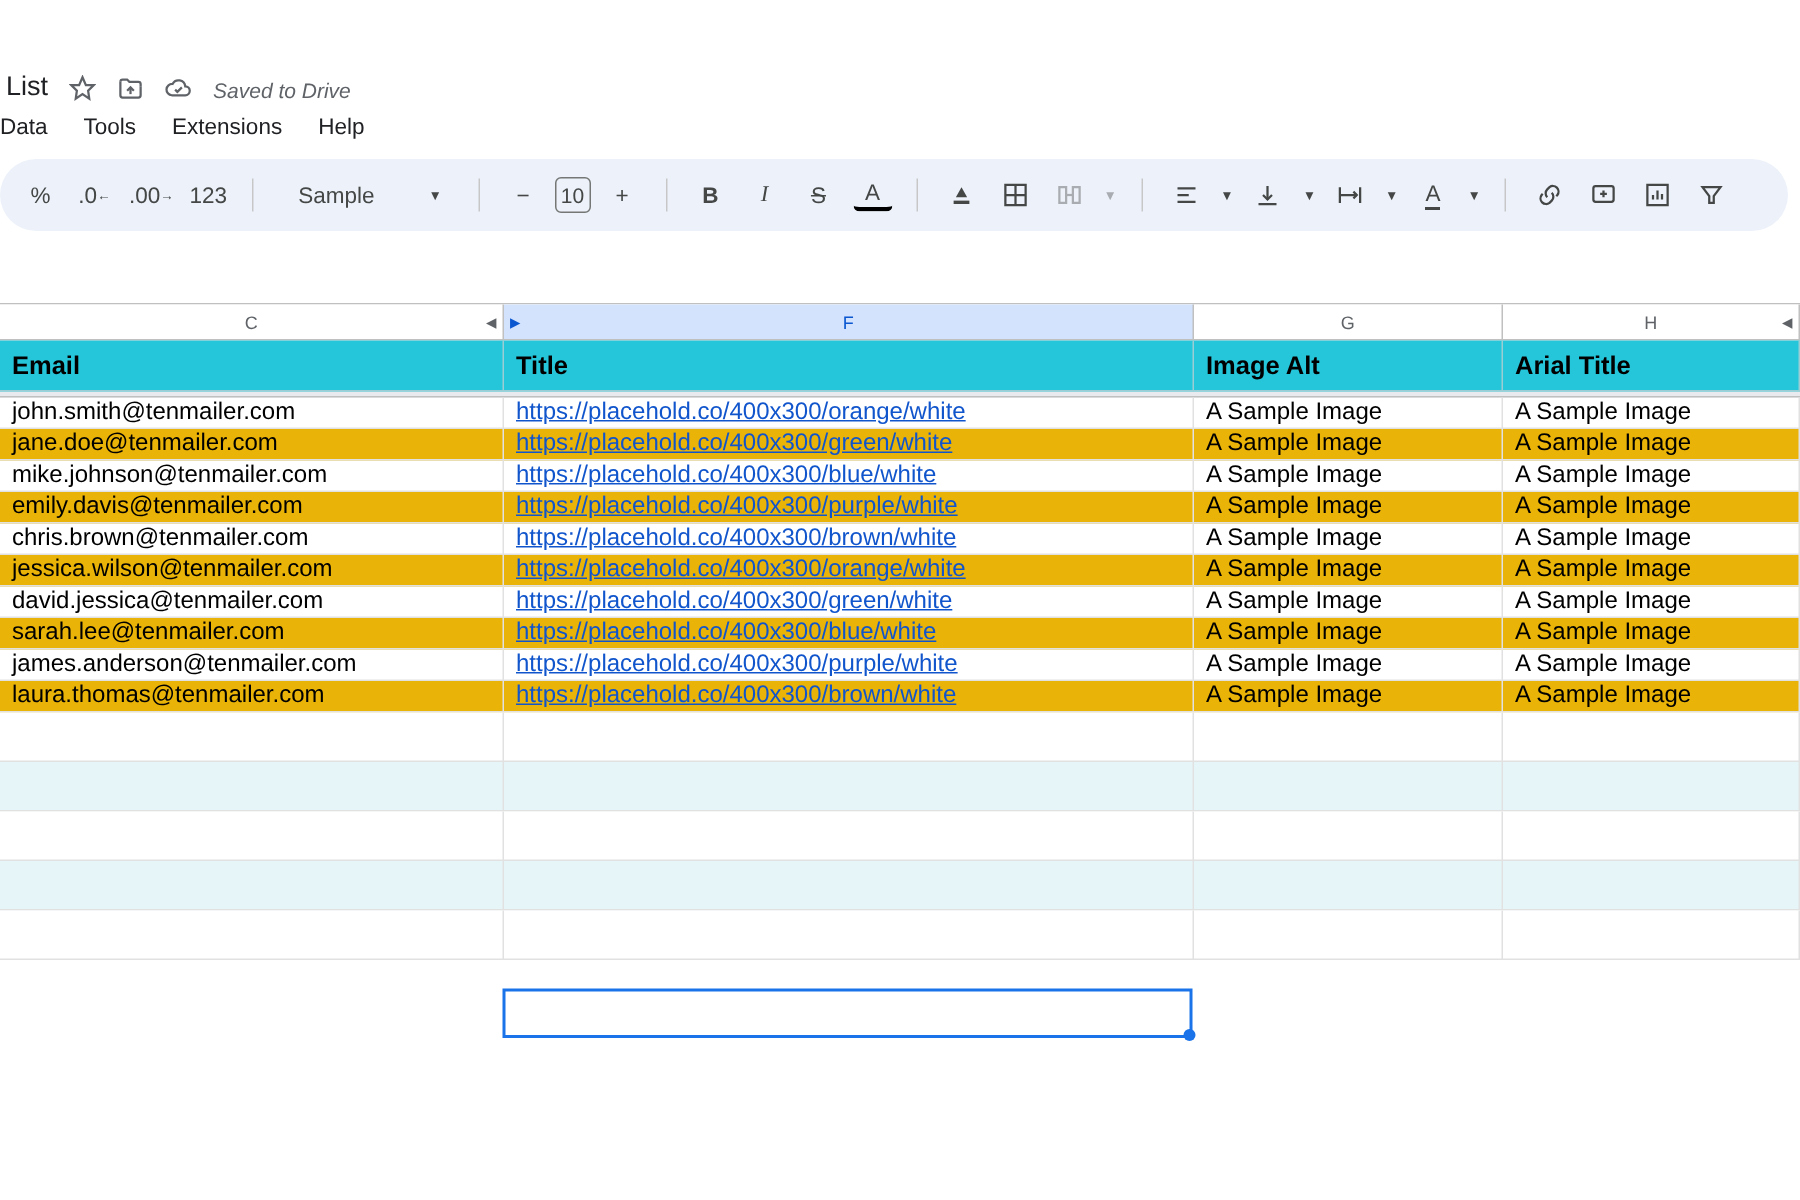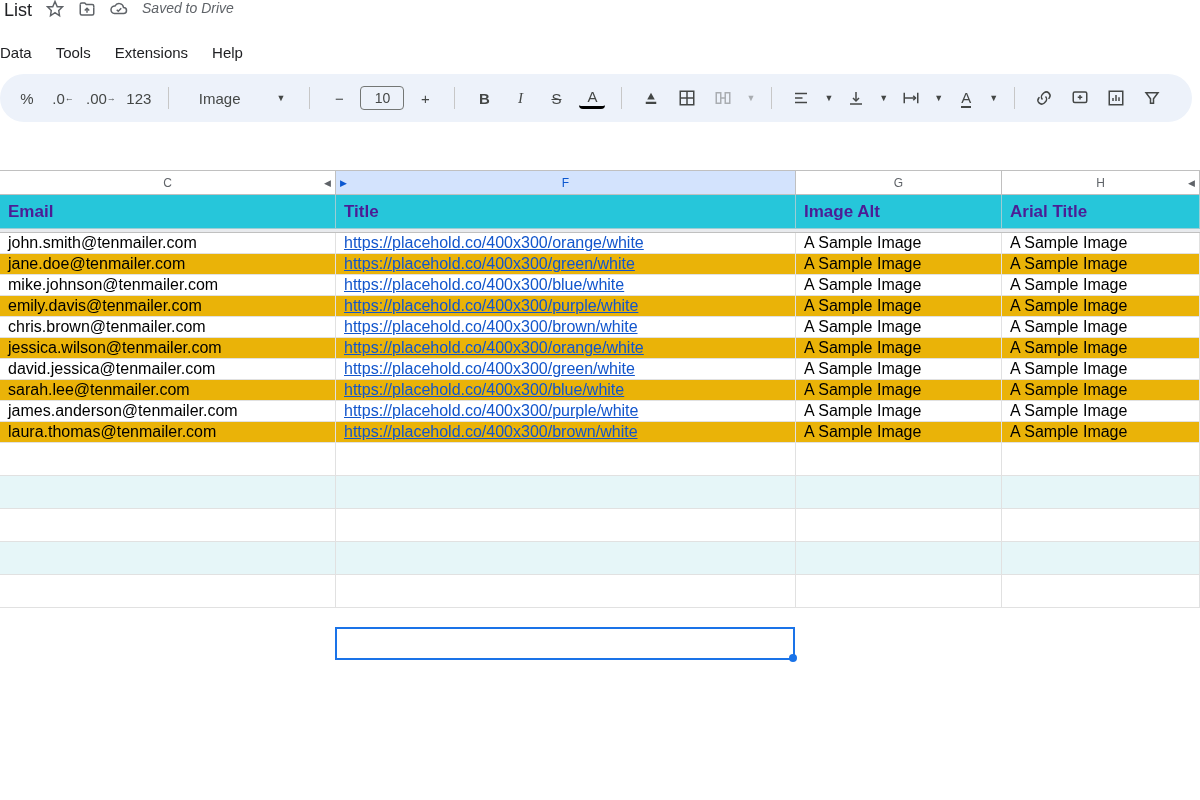--- a/index.html
+++ b/index.html
@@ -8,24 +8,25 @@
     font-size: 14px;
     color: #202124;
     background: #fff;
     overflow: hidden;
     width: 1200px;
     height: 800px;
   }
   
   .titlebar {
     display: flex;
-    align-items: flex-start;
+    align-items: flex-end;
     height: 36px;
     padding-left: 4px;
     gap: 14px;
+    margin-top: 32px;
   }
   .doc-title {
     font-size: 18px;
     font-weight: 400;
     color: #202124;
     padding-left: 0;
   }
   .title-icon { color:#5f6368; display:flex; align-items:center; }
   .saved-text { color:#5f6368; font-size:14px;font-style:italic; }
   
@@ -74,21 +75,21 @@
     gap:36px;
     padding: 0 8px 0 14px;
     height:28px;
     font-size:15px;
   }
   .size-group{display:flex;align-items:center;gap:8px;}
   .size-box {
     border:1px solid #747775;
     border-radius:4px;
     height:24px;
-    width:44px;
+    width:24px;
     display:flex;
     align-items:center;
     justify-content:center;
     font-size:14px;
   }
   .tri { font-size:9px; color:#444746;}
   .icon-svg{width:18px;height:18px;display:block;}
   
   .gridspacer{height:48px;}
   
@@ -121,21 +122,21 @@
   .hdr-row{display:flex;height:34px;}
   .hdr-cell{
     background:#26c6da;
     border-right:1px solid #9ccdd4;
     border-bottom:1px solid #9ccdd4;
     display:flex;
     align-items:center;
     padding:0 8px;
     font-size:17px;
     font-weight:700;
-    color:#4c1d95;
+    color:#000000;
   }
   
   .hdr-sep{height:4px;background:#e8eaed;border-bottom:1px solid #c0c0c0;}
   
   .data-row{display:flex;height:21px;}
   .data-row.alt .data-cell{background:#eab308;}
   .data-cell{
     border-right:1px solid #e1e1e1;
     border-bottom:1px solid #e1e1e1;
     display:flex;
@@ -205,21 +206,21 @@
         <span>.0</span>
         <span style="font-size:9px;">←</span>
       </div>
     <div class="tbtn">
         <span>.00</span>
         <span style="font-size:9px;">→</span>
       </div>
     <div class="tbtn">123</div>
     <div class="tsep"></div>
     <div class="font-box">
-      <span>Image</span>
+      <span>Sample</span>
       <span class="tri">▼</span>
     </div>
     <div class="tsep"></div>
     <div class="size-group">
       <div class="tbtn">−</div>
       <div class="size-box">10</div>
       <div class="tbtn">+</div>
     </div>
     <div class="tsep"></div>
     <div class="tbtn" style="font-weight:700">B</div>

